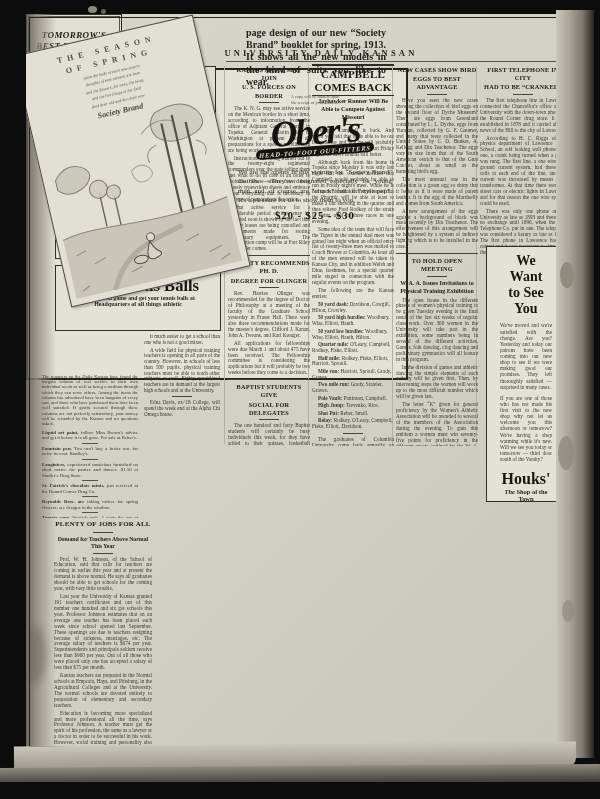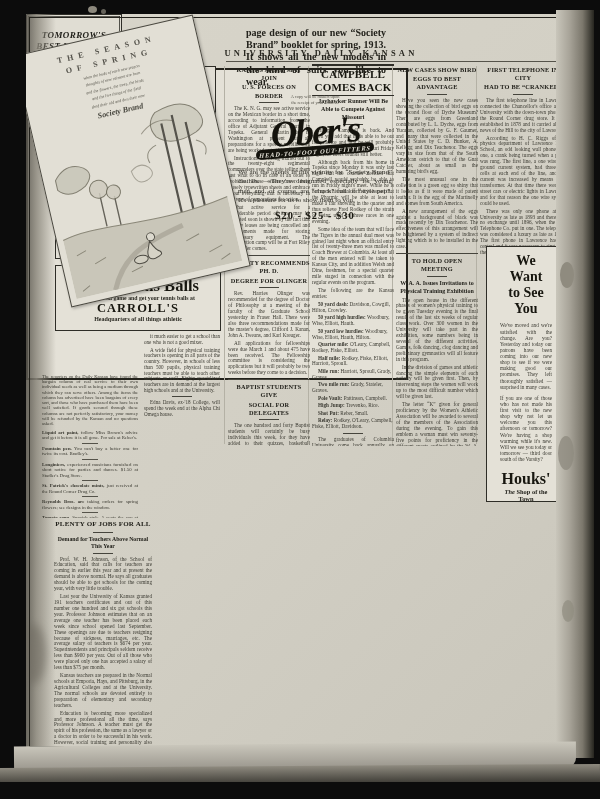--- a/index.html
+++ b/index.html
@@ -174,21 +174,20 @@
       <div class="owen-phone">464 HOME</div>
       <div class="owen-ask">Ask Any of Your Friends What They Think of</div>
       <div class="owen-name">OWEN SERVICE</div>
       <div class="owen-foot">Pressing Tickets on Sale at Rowlands' Book Store.</div>
     </div>
 
     <div class="box carroll-box">
       <div class="carroll-l1">Ayer and Hand-Made</div>
       <div class="carroll-title">1916 Tennis Balls</div>
       <div class="carroll-l3">Start the old game and get your tennis balls at</div>
-      <div class="carroll-name">CARROLL'S</div>
       <div class="carroll-foot">Headquarters of all things athletic</div>
     </div>
 
     <div class="bargains-box">
       <div class="bargains-t">TOMORROW'S</div>
       <div class="bargains-t">BEST BARGAINS</div>
     </div>
     <div class="col bargains-intro">The reporters on the Daily Kansan have found the bargain column of real service to their own individual needs as well as being a medium through which they can serve others.  Among the items the column has advertised have been bargains of every sort, and those who have purchased them have been well satisfied.  If goods secured through these columns are not perfectly satisfactory, your money will be refunded by the Kansan and no questions asked.</div>
 
     <div class="col classifieds">

